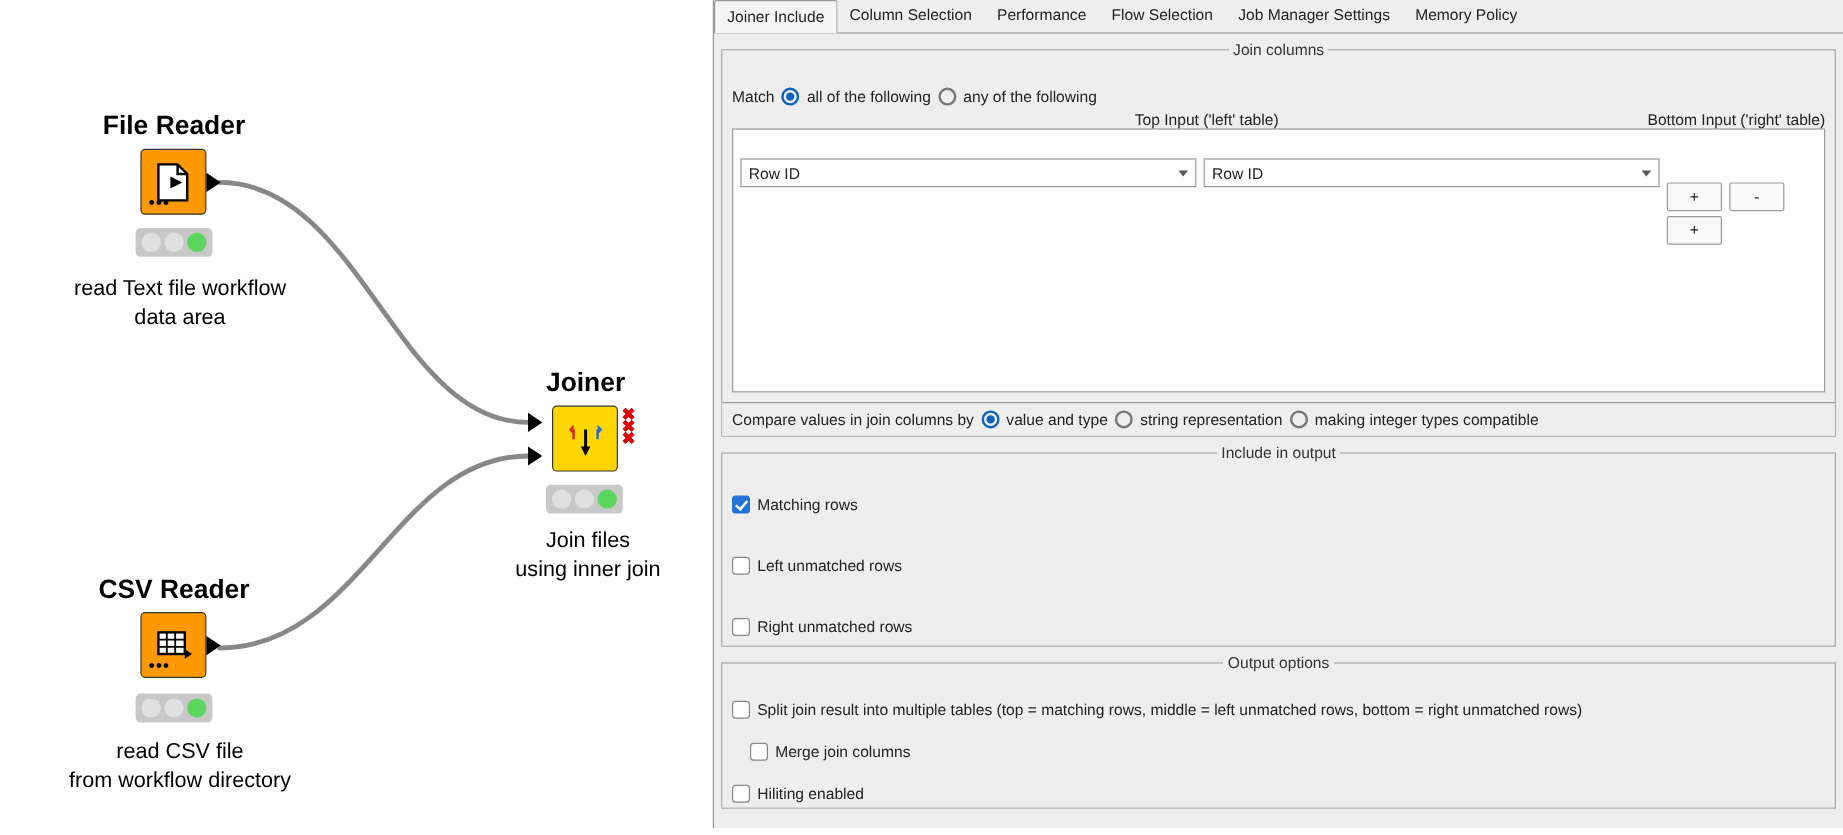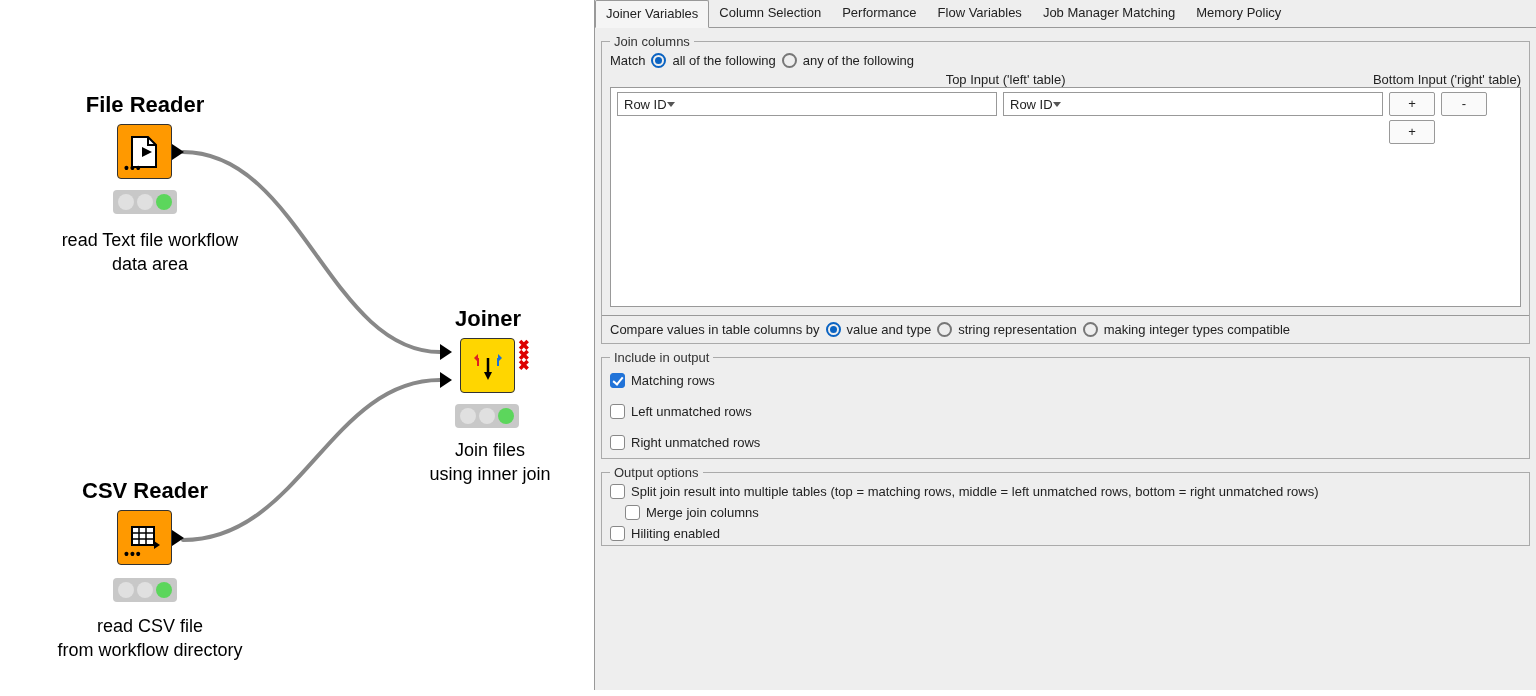--- a/index.html
+++ b/index.html
@@ -19,32 +19,32 @@
   .traffic span { width:16px; height:16px; border-radius:50%; background:#e0e0e0; }
   .traffic span.green { background:#5cd65c; }
   .node-desc { position:absolute; font-size:18px; text-align:center; line-height:1.35; }
 
   
   .dialog { position:absolute; left:594px; top:0; width:942px; height:690px; background:#eeeeee; border-left:1px solid #999; font-size:13px; color:#222; }
   .tabs { display:flex; border-bottom:1px solid #999; background:#eee; }
   .tab  { padding:5px 10px 6px; cursor:default; white-space:nowrap; border-right:1px solid transparent; }
   .tab.active { background:#f5f5f5; border:1px solid #999; border-bottom:1px solid #f5f5f5; margin-bottom:-1px; border-top-left-radius:2px; border-top-right-radius:2px;}
   fieldset { border:1px solid #aaa; margin:6px 6px 0 6px; padding:4px 8px 8px 8px; }
-  legend { padding:0 4px; color:#333; }
-  .row { display:flex; align-items:center; gap:6px; }
+  legend { padding:0 4px; color:#333;text-align:center; }
+  .row { display:flex; align-items:center; gap:6px;margin-top:20px; }
   .radio { appearance:none; width:15px; height:15px; border:2px solid #777; border-radius:50%; position:relative; margin:0; }
   .radio.checked { border-color:#0a63c2; }
   .radio.checked::after { content:""; position:absolute; left:2px; top:2px; width:7px; height:7px; border-radius:50%; background:#0a63c2; }
   .check { appearance:none; width:15px; height:15px; border:1px solid #888; border-radius:3px; background:#fff; position:relative; margin:0; }
   .check.checked { background:#2173d8; border-color:#2173d8; }
   .check.checked::after { content:""; position:absolute; left:4px; top:1px; width:4px; height:8px; border:solid #fff; border-width:0 2px 2px 0; transform:rotate(40deg); }
   .col-headers { display:flex; margin-top:4px; }
   .col-headers div { flex:1; text-align:right; }
   .col-table { background:#fff; border:1px solid #999; height:220px; padding:4px 6px; }
-  .dropdown { border:1px solid #999; height:24px; width:380px; padding:2px 6px; background:#fff; display:flex; align-items:center; }
+  .dropdown { border:1px solid #999; height:24px; width:380px; padding:2px 6px; background:#fff; display:flex; align-items:center; justify-content:space-between; }
   .dropdown .caret { border-left:4px solid transparent; border-right:4px solid transparent; border-top:5px solid #555; }
   .mini-btn { border:1px solid #999; width:46px; height:24px; background:#fafafa; text-align:center; line-height:22px; border-radius:2px; }
   .compare-row { border-top:1px solid #999; margin:8px -8px -8px -8px; padding:6px 8px; display:flex; align-items:center; gap:6px; background:#eee;}
   .venn-box { border:1px solid #aaa; background:#fff; padding:6px 8px; text-align:center; }
   .venn-box svg { display:block; margin:0 auto; }
   .output-grid { display:flex; align-items:flex-start;flex-direction:column; }
   .output-left { flex:1; display:flex; flex-direction:column; gap:16px; padding-top:4px;}
 </style>
 </head>
 <body>
@@ -114,25 +114,25 @@
       <span></span>
       <span class="green"></span>
     </div>
   <div class="node-desc" style="left:395px; top:438px; width:190px; white-space:pre-line;">Join files
 using inner join</div>
 </div>
 
 <div class="dialog">
 
   <div class="tabs">
-    <div class="tab active">Joiner Variables</div>
+    <div class="tab active">Joiner Include</div>
     <div class="tab">Column Selection</div>
     <div class="tab">Performance</div>
-    <div class="tab">Flow Variables</div>
-    <div class="tab">Job Manager Matching</div>
+    <div class="tab">Flow Selection</div>
+    <div class="tab">Job Manager Settings</div>
     <div class="tab">Memory Policy</div>
   </div>
 
   <fieldset>
     <legend>Join columns</legend>
 
     <div class="row" style="margin-bottom:2px;">
       <span>Match</span>
       <span class="radio checked"></span>
       <span>all of the following</span>
@@ -159,21 +159,21 @@
           <div class="row" style="gap:6px;">
             <div class="mini-btn">+</div>
             <div class="mini-btn">-</div>
           </div>
           <div class="mini-btn" style="align-self:flex-start;">+</div>
         </div>
       </div>
     </div>
 
     <div class="compare-row">
-      <span>Compare values in table columns by</span>
+      <span>Compare values in join columns by</span>
       <span class="radio checked"></span>
       <span>value and type</span>
       <span class="radio"></span>
       <span>string representation</span>
       <span class="radio"></span>
       <span>making integer types compatible</span>
     </div>
   </fieldset>
 
   <fieldset>

